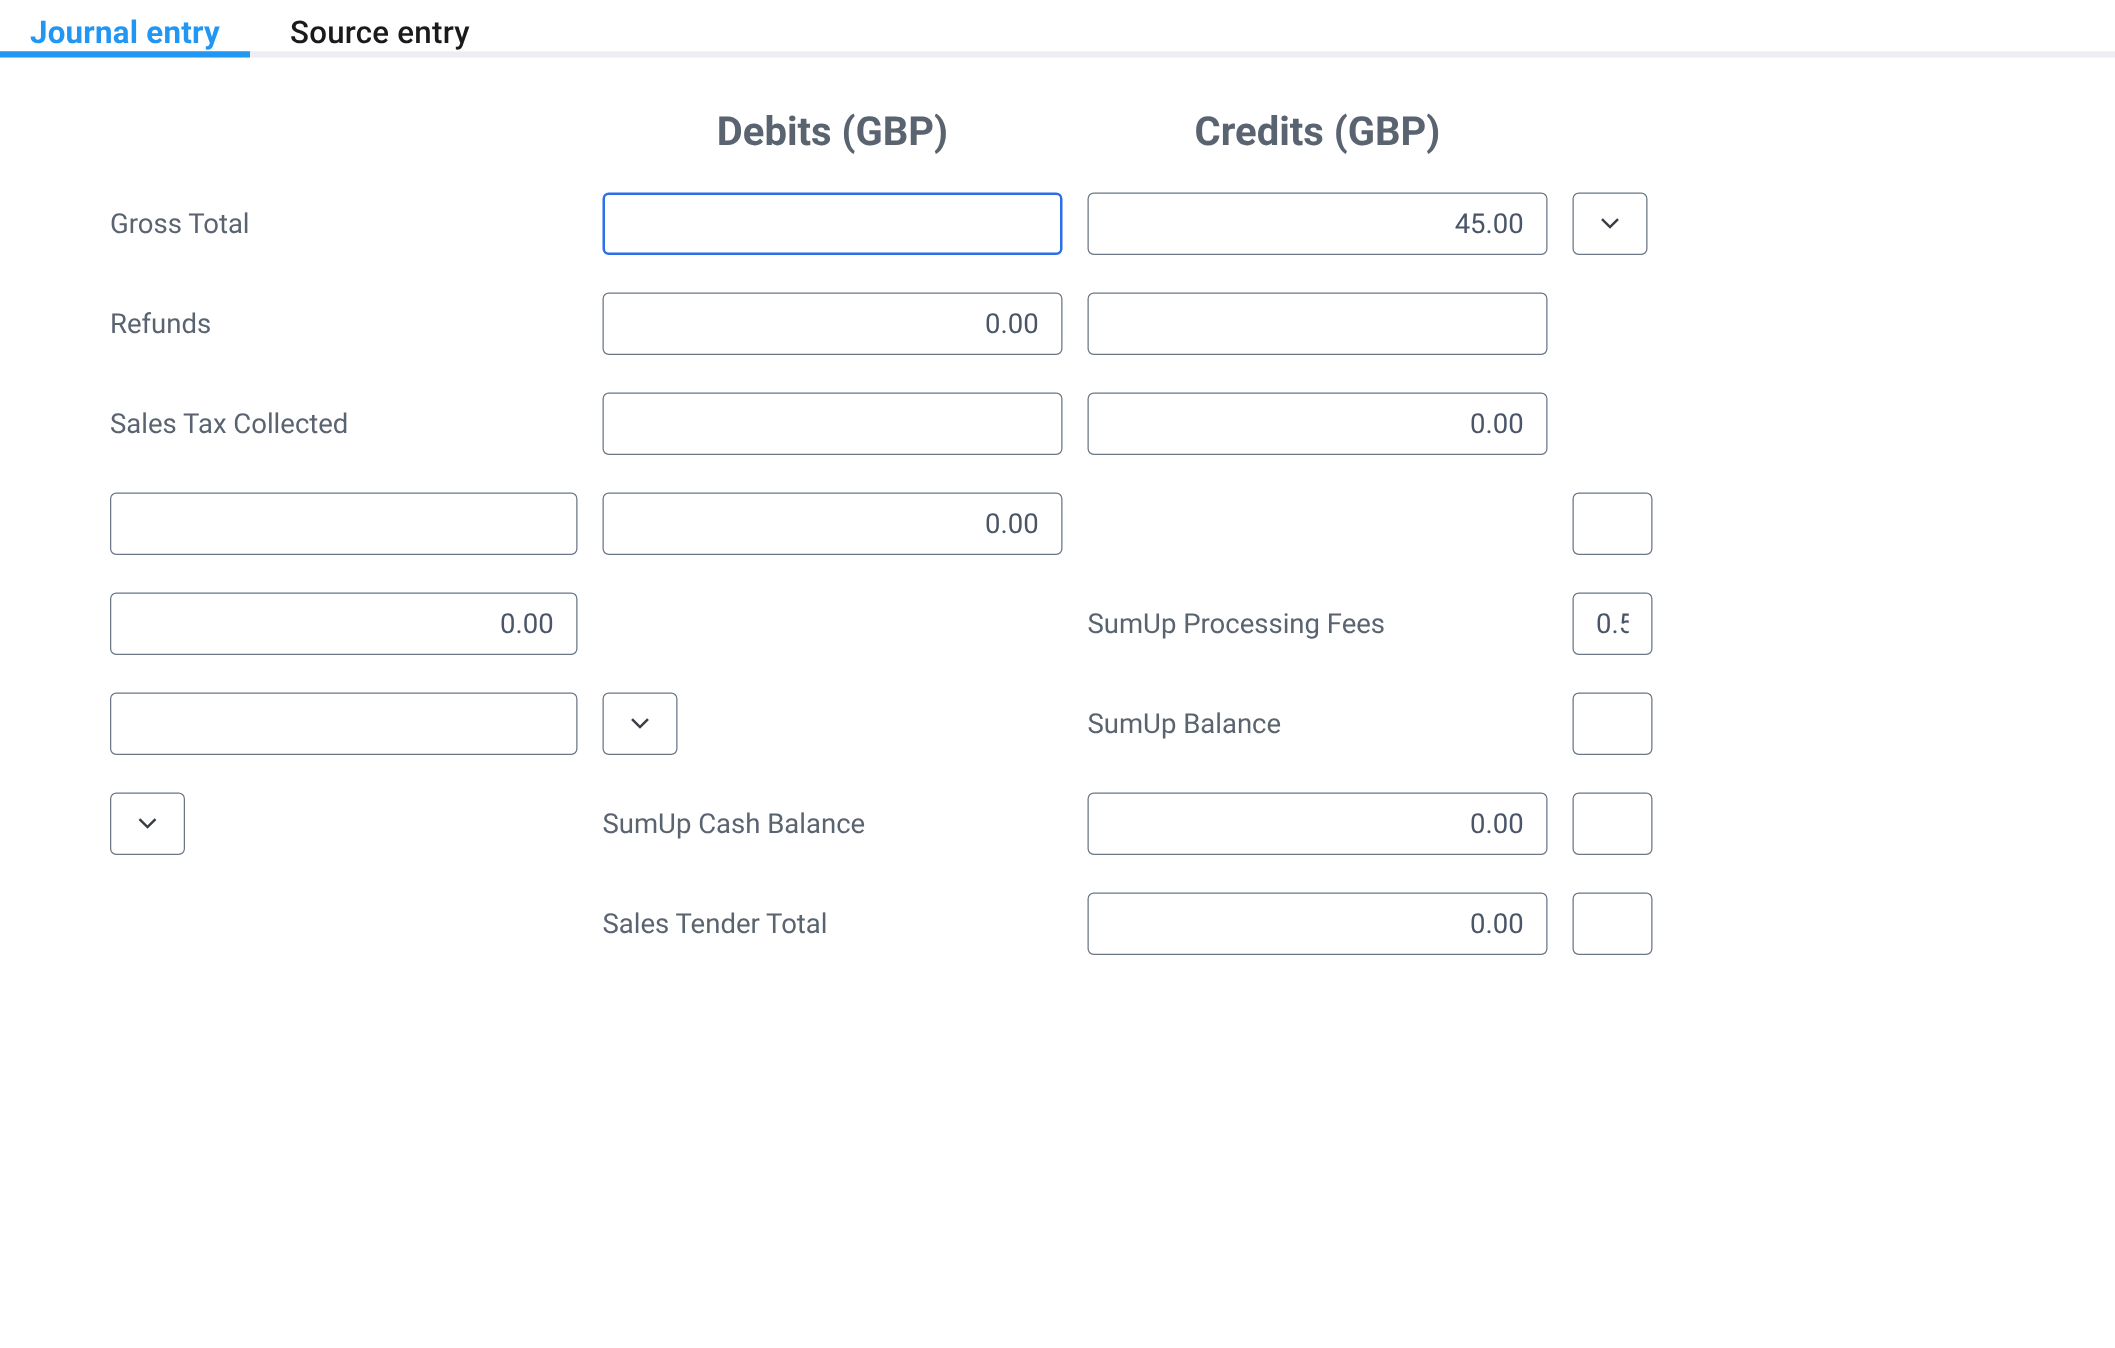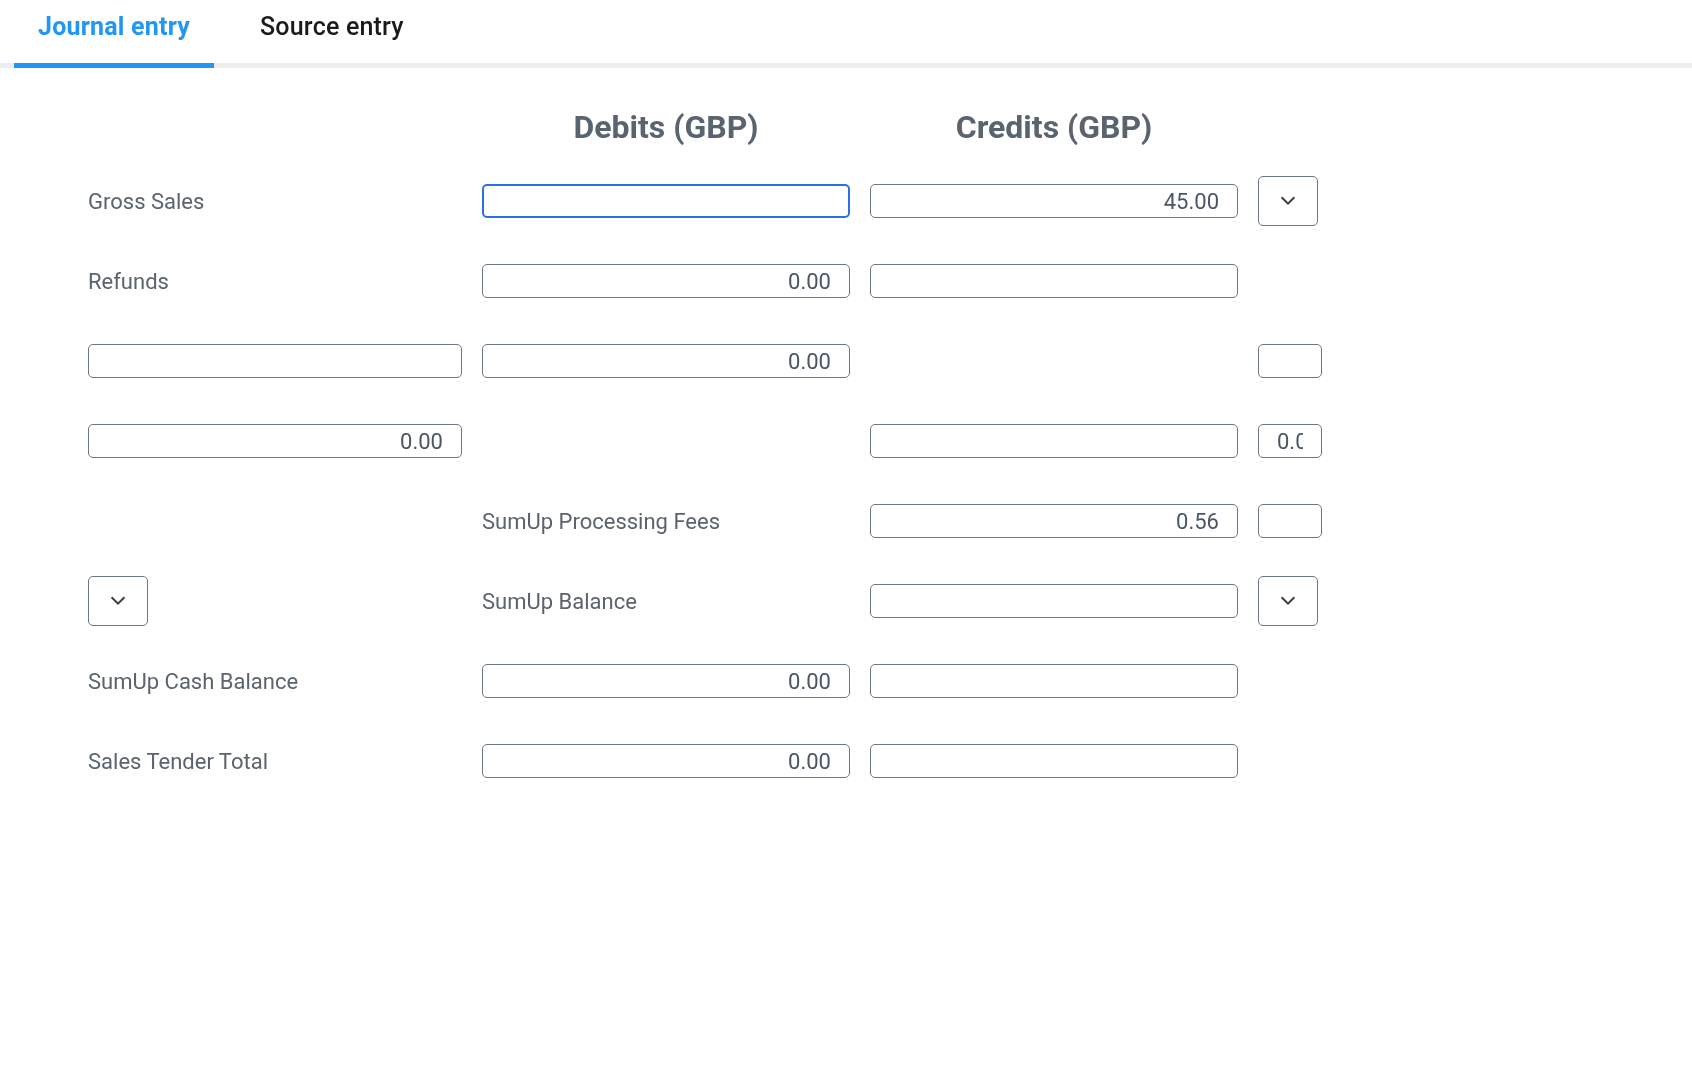--- a/index.html
+++ b/index.html
@@ -14,28 +14,26 @@
       font-size: 20px;
     }
     .tabs {
       display: flex;
       gap: 56px;
       padding: 12px 24px 0 24px;
       border-bottom: 5px solid #eceef2;
       align-items: flex-end;
     }
     .tab {
-      padding-bottom: 22px;
       font-size: 25px;
       font-weight: 700;
       color: #1a1a1a;
       cursor: pointer;
       position: relative;
       letter-spacing: 0.2px;
-      margin-left: 14px;
     }
     .tab.active {
       color: #2196f3;
     }
     .tab.active::after {
       content: "";
       position: absolute;
       left: -24px;
       right: -24px;
       bottom: -5px;
@@ -67,21 +65,21 @@
     .row-label {
       font-size: 22px;
       color: #5a6470;
       font-weight: 400;
     }
     .input-wrap {
       width: 100%;
     }
     input.cell {
       width: 100%;
-      height: 34px;
+      height: 50px;
       border: 1px solid #6a7684;
       border-radius: 5px;
       padding: 0 18px;
       font-size: 22px;
       color: #4a5568;
       text-align: right;
       background: #fff;
       outline: none;
       font-family: inherit;
     }
@@ -120,34 +118,35 @@
 </div>
 
 <div class="content">
   <div class="grid">
 
     <div class="header-spacer"></div>
     <div class="header-cell">Debits (GBP)</div>
     <div class="header-cell">Credits (GBP)</div>
     <div class="header-spacer"></div>
 
-    <div class="row-label">Gross Sales</div>
+    <div class="row-label">Gross Total</div>
     <div class="input-wrap"><input class="cell focused" value="" style=""></div>
     <div class="input-wrap"><input class="cell" value="45.00" style=""></div>
     <button class="expand-btn">
       <span><svg viewBox="0 0 24 24">
             <polyline points="5 9 12 16 19 9"></polyline>
           </svg></span>
     </button>
 
     <div class="row-label">Refunds</div>
     <div class="input-wrap"><input class="cell" value="0.00" style=""></div>
     <div class="input-wrap"><input class="cell" value="" style=""></div>
     <div class="empty-cell"></div>
 
+    <div class="row-label">Sales Tax Collected</div>
     <div class="input-wrap"><input class="cell" value="" style=""></div>
     <div class="input-wrap"><input class="cell" value="0.00" style=""></div>
     <div class="empty-cell"></div>
 
     <div class="input-wrap"><input class="cell" value="" style=""></div>
     <div class="input-wrap"><input class="cell" value="0.00" style=""></div>
     <div class="empty-cell"></div>
 
     <div class="input-wrap"><input class="cell" value="" style=""></div>
     <div class="input-wrap"><input class="cell" value="0.00" style=""></div>

